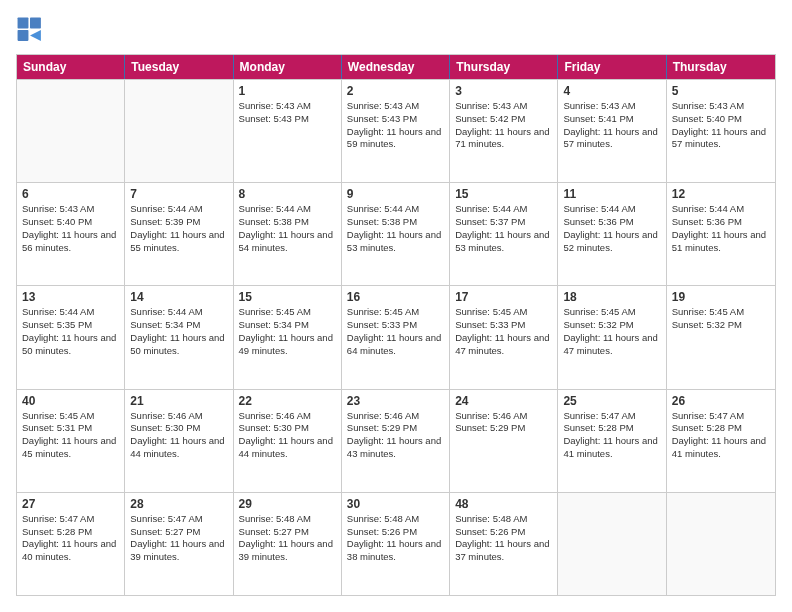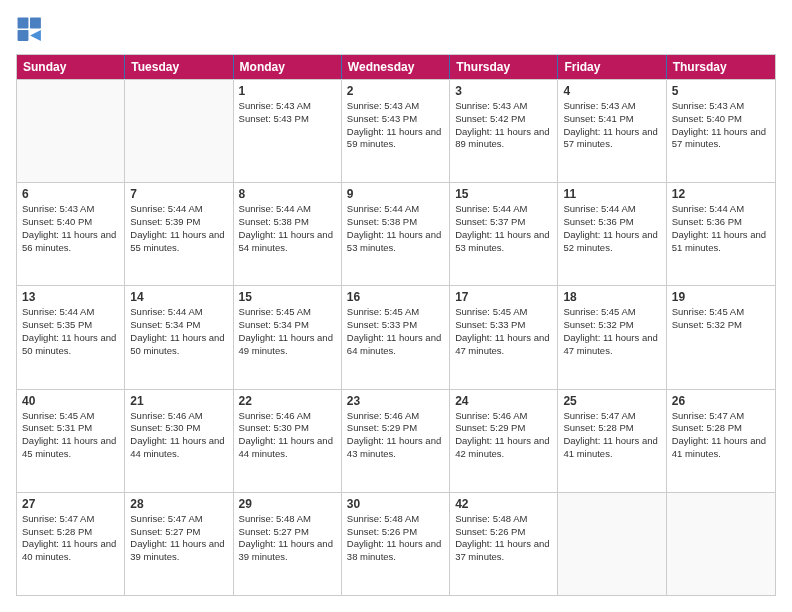--- a/index.html
+++ b/index.html
@@ -154,21 +154,21 @@
           <div class="cal-cell">
             <span class="day-num">2</span>
             <span class="cell-line">Sunrise: 5:43 AM</span>
             <span class="cell-line">Sunset: 5:43 PM</span>
             <span class="cell-line">Daylight: 11 hours and 59 minutes.</span>
           </div>
           <div class="cal-cell">
             <span class="day-num">3</span>
             <span class="cell-line">Sunrise: 5:43 AM</span>
             <span class="cell-line">Sunset: 5:42 PM</span>
-            <span class="cell-line">Daylight: 11 hours and 89 minutes.</span>
+            <span class="cell-line">Daylight: 11 hours and 71 minutes.</span>
           </div>
           <div class="cal-cell">
             <span class="day-num">4</span>
             <span class="cell-line">Sunrise: 5:43 AM</span>
             <span class="cell-line">Sunset: 5:41 PM</span>
             <span class="cell-line">Daylight: 11 hours and 57 minutes.</span>
           </div>
           <div class="cal-cell">
             <span class="day-num">5</span>
             <span class="cell-line">Sunrise: 5:43 AM</span>
@@ -285,21 +285,20 @@
           <div class="cal-cell">
             <span class="day-num">23</span>
             <span class="cell-line">Sunrise: 5:46 AM</span>
             <span class="cell-line">Sunset: 5:29 PM</span>
             <span class="cell-line">Daylight: 11 hours and 43 minutes.</span>
           </div>
           <div class="cal-cell">
             <span class="day-num">24</span>
             <span class="cell-line">Sunrise: 5:46 AM</span>
             <span class="cell-line">Sunset: 5:29 PM</span>
-            <span class="cell-line">Daylight: 11 hours and 42 minutes.</span>
           </div>
           <div class="cal-cell">
             <span class="day-num">25</span>
             <span class="cell-line">Sunrise: 5:47 AM</span>
             <span class="cell-line">Sunset: 5:28 PM</span>
             <span class="cell-line">Daylight: 11 hours and 41 minutes.</span>
           </div>
           <div class="cal-cell">
             <span class="day-num">26</span>
             <span class="cell-line">Sunrise: 5:47 AM</span>
@@ -326,21 +325,21 @@
             <span class="cell-line">Sunset: 5:27 PM</span>
             <span class="cell-line">Daylight: 11 hours and 39 minutes.</span>
           </div>
           <div class="cal-cell">
             <span class="day-num">30</span>
             <span class="cell-line">Sunrise: 5:48 AM</span>
             <span class="cell-line">Sunset: 5:26 PM</span>
             <span class="cell-line">Daylight: 11 hours and 38 minutes.</span>
           </div>
           <div class="cal-cell">
-            <span class="day-num">42</span>
+            <span class="day-num">48</span>
             <span class="cell-line">Sunrise: 5:48 AM</span>
             <span class="cell-line">Sunset: 5:26 PM</span>
             <span class="cell-line">Daylight: 11 hours and 37 minutes.</span>
           </div>
           <div class="cal-cell empty"></div>
           <div class="cal-cell empty"></div>
         </div>
       </div>
   </div>
 </div>

